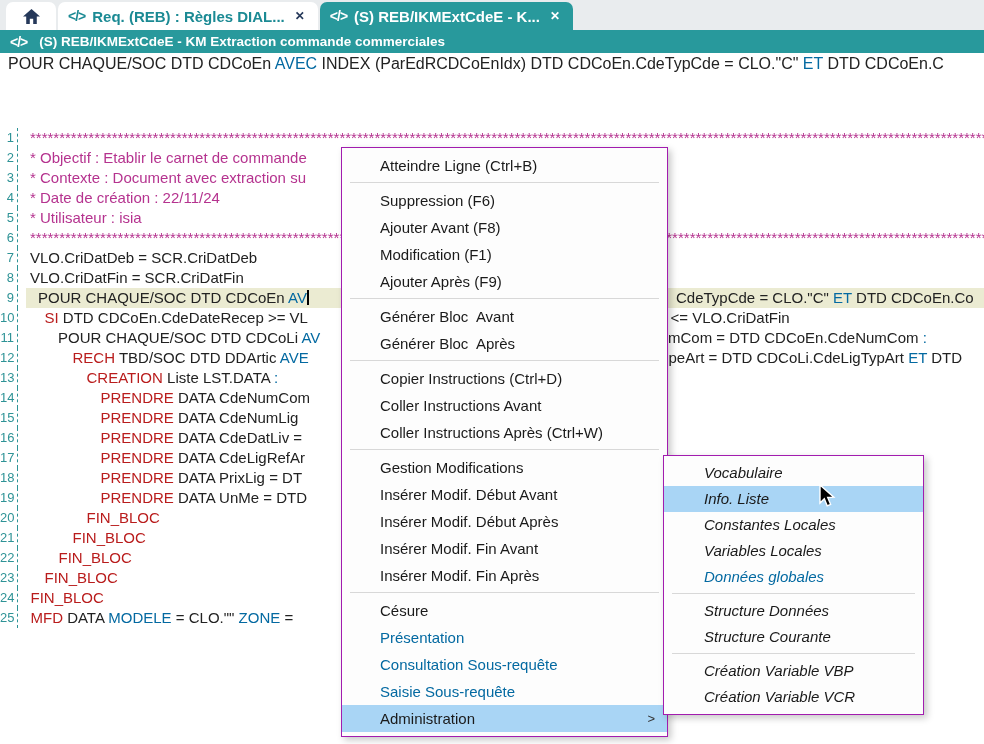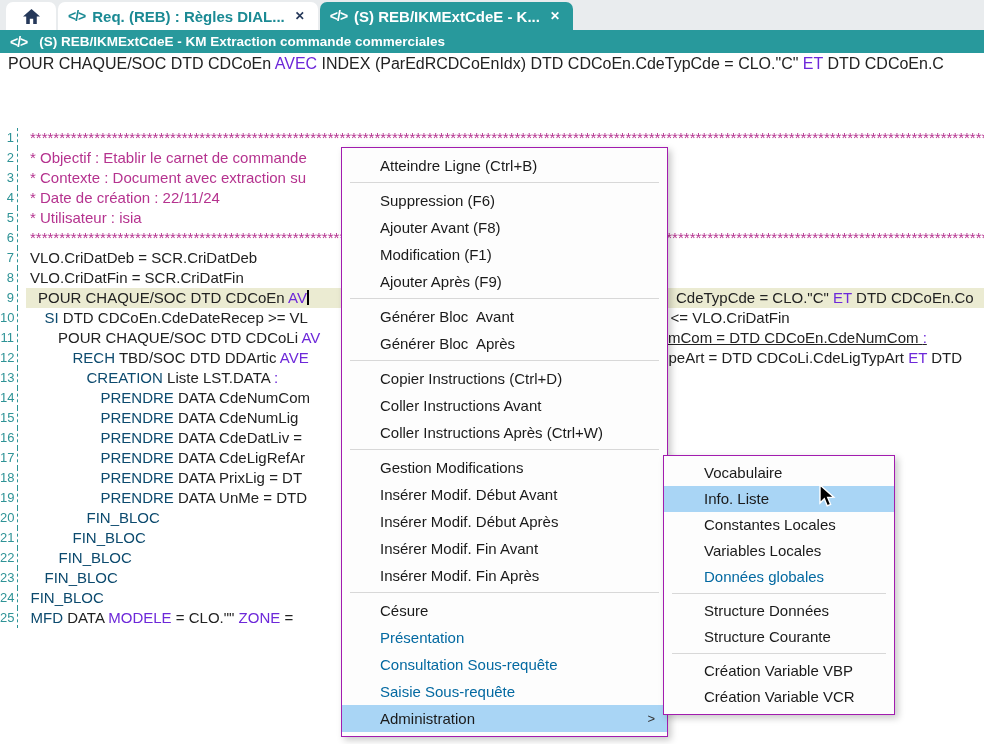--- a/index.html
+++ b/index.html
@@ -35,30 +35,30 @@
   .editor { position:absolute; top:128px; left:0; width:984px; }
   .code-row { position:absolute; left:0; width:984px; height:20px;
     display:flex; overflow:hidden; }
   .gutter { flex:0 0 18px; height:20px; text-align:right; padding-right:3px;
     color:#2e9396; font-size:13px; line-height:20px;
     border-right:1px dashed #2e9396; background:#ffffff; }
   .code { height:20px; line-height:20px; font-size:15px; white-space:pre;
     color:#222222; flex:1 1 auto; position:relative; }
   .code-row.hl .code { background:#ebebd2; }
   .c-k { color:#222222; } .c-m { color:#b5338f; }
-  .c-r { color:#0c4a6e; } .c-b { color:#6d28d9; }
+  .c-r { color:#b91c1c; } .c-b { color:#0369a1; }
   .caret { display:inline-block; width:2px; height:15px; background:#000;
     vertical-align:-2px; }
   .frag { position:absolute; top:0; white-space:pre; }
 
   
   .menu { position:absolute; background:#fdfdfd; border:1px solid #a21caf;
     box-shadow:3px 3px 7px rgba(0,0,0,.22); padding:4px 0; z-index:20; }
   #context-menu { left:341px; top:147px; width:327px; }
-  #submenu { left:663px; top:455px; width:232px; }
+  #submenu { left:663px; top:455px; width:261px;font-style:italic; }
   .menu-item { height:27px; line-height:27px; font-size:15px; color:#1a1a1a;
     padding-left:38px; position:relative; cursor:default; }
   #submenu .menu-item { height:26px; line-height:26px; padding-left:40px; }
   .menu-item .label { white-space:pre; }
   .menu-item.disabled { color:#0369a1; }
   .menu-item.highlighted { background:#a9d5f5; }
   .menu-sep { height:0; border-top:1px solid #d8d8d8; margin:3px 8px 4px 8px; }
   .arrow { position:absolute; right:12px; top:0; font-size:13px; color:#333; }
 
   
@@ -128,21 +128,21 @@
     <div class="code-row hl" style="top: 160px;">
       <div class="gutter">9</div>
       <div class="code" style="padding-left: 12px; margin-left: 8px;"><span class="c-k">POUR CHAQUE/SOC DTD CDCoEn </span><span class="c-b">AV</span><span class="caret"></span><span class="frag" style="left: 650px;"><span class="c-k">CdeTypCde = CLO."C" </span><span class="c-b">ET</span><span class="c-k"> DTD CDCoEn.Co</span></span></div>
     </div>
     <div class="code-row" style="top: 180px;">
       <div class="gutter">10</div>
       <div class="code" style="padding-left: 26px;"><span class="c-r">SI</span><span class="c-k"> DTD CDCoEn.CdeDateRecep &gt;= VL</span><span class="frag" style="left: 652px;"><span class="c-k">&lt;= VLO.CriDatFin</span></span></div>
     </div>
     <div class="code-row" style="top: 200px;">
       <div class="gutter">11</div>
-      <div class="code" style="padding-left: 40px;"><span class="c-k">POUR CHAQUE/SOC DTD CDCoLi </span><span class="c-b">AV</span><span class="frag" style="left: 650px; text-decoration: underline;"><span class="c-k">mCom = DTD CDCoEn.CdeNumCom </span><span class="c-b">:</span></span></div>
+      <div class="code" style="padding-left: 40px;"><span class="c-k">POUR CHAQUE/SOC DTD CDCoLi </span><span class="c-b">AV</span><span class="frag" style="left: 650px;"><span class="c-k">mCom = DTD CDCoEn.CdeNumCom </span><span class="c-b">:</span></span></div>
     </div>
     <div class="code-row" style="top: 220px;">
       <div class="gutter">12</div>
       <div class="code" style="padding-left: 54px;"><span class="c-r">RECH</span><span class="c-k"> TBD/SOC DTD DDArtic </span><span class="c-b">AVE</span><span class="frag" style="left: 650px;"><span class="c-k">peArt = DTD CDCoLi.CdeLigTypArt </span><span class="c-b">ET</span><span class="c-k"> DTD</span></span></div>
     </div>
     <div class="code-row" style="top: 240px;">
       <div class="gutter">13</div>
       <div class="code" style="padding-left: 68px;"><span class="c-r">CREATION</span><span class="c-k"> Liste LST.DATA </span><span class="c-b">:</span></div>
     </div>
     <div class="code-row" style="top: 260px;">

